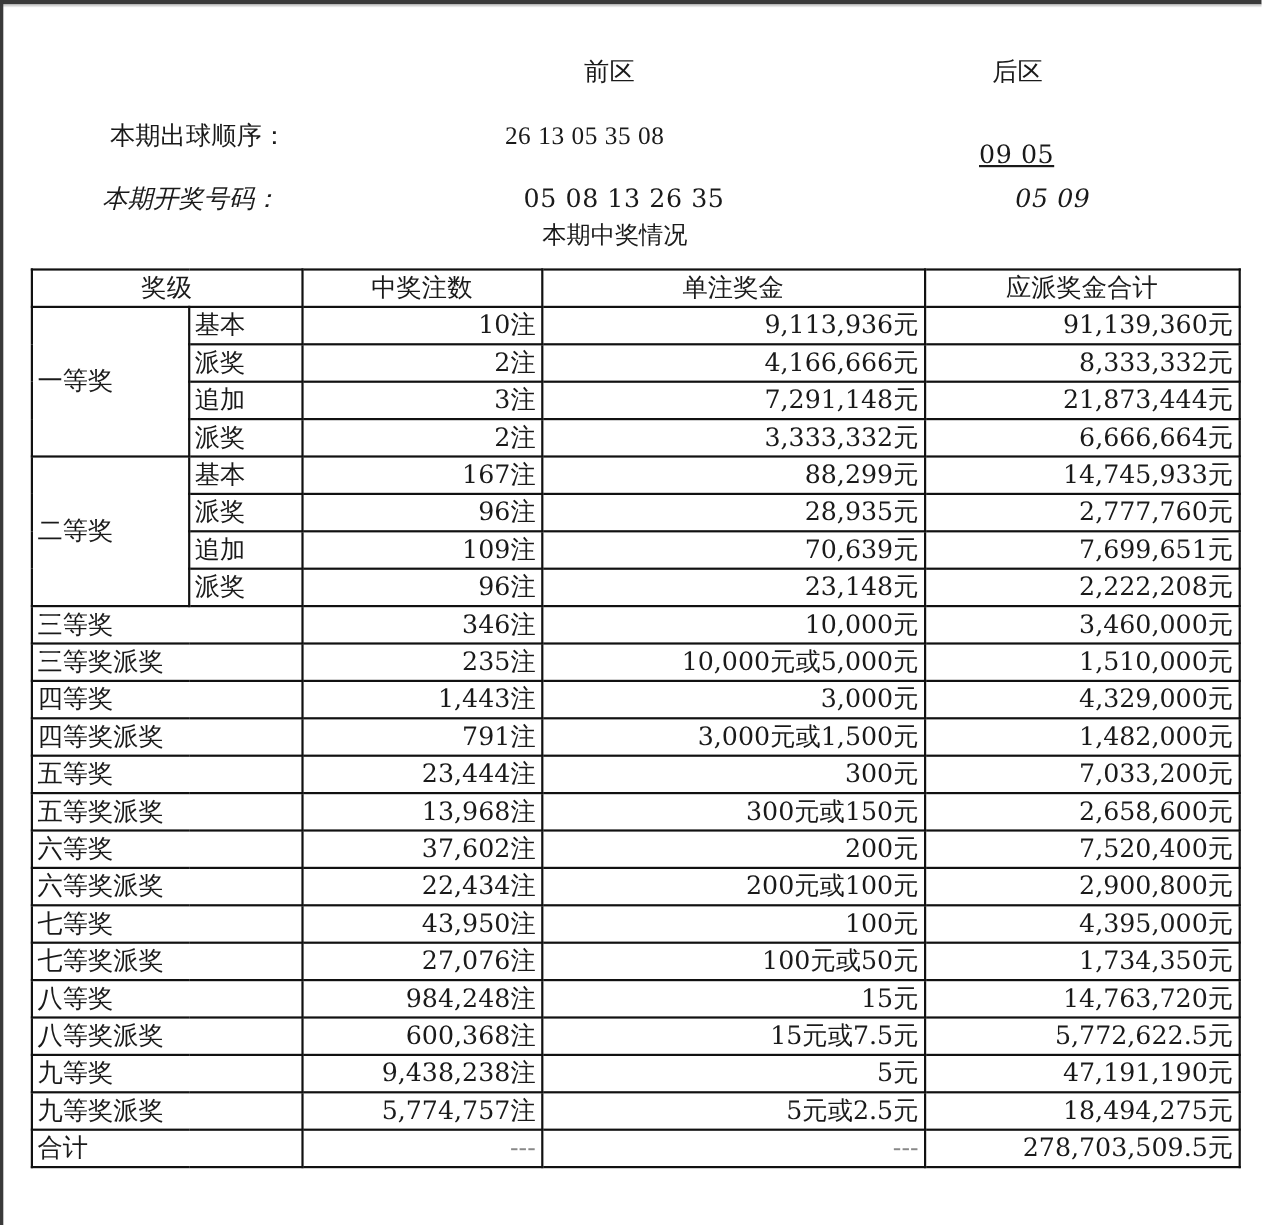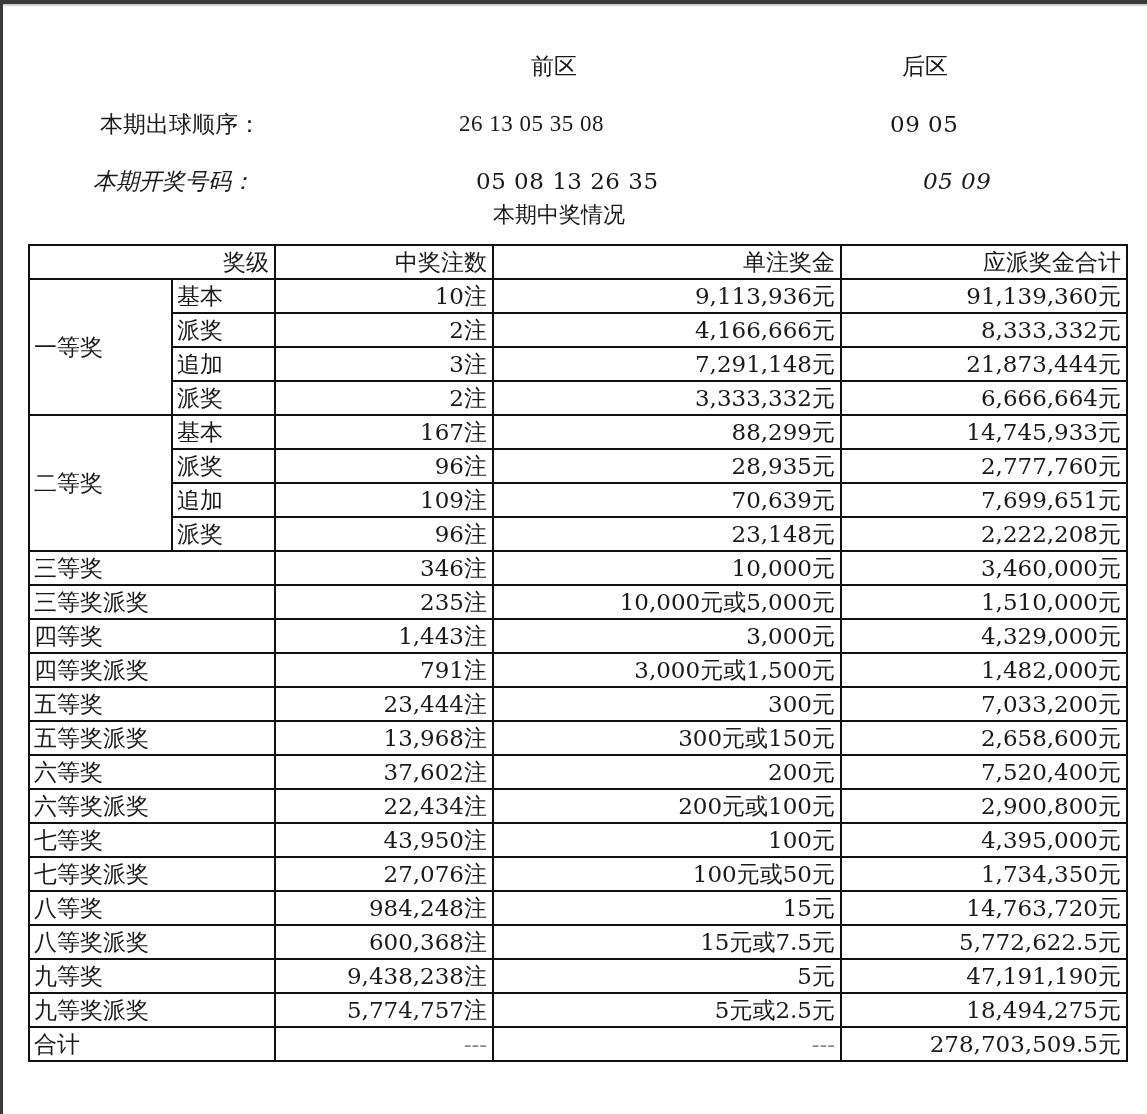--- a/index.html
+++ b/index.html
@@ -31,21 +31,21 @@
       position: absolute;
       font-size: 23px;
       line-height: 30px;
       white-space: nowrap;
       margin-top: 24px;
     }
     .lbl-front { left: 531px; top: 27px; }
     .lbl-back  { left: 902px; top: 27px; }
     .lbl-seq   { left: 100px; top: 85px; }
     .seq-front { left: 459px; top: 85px; letter-spacing: 0.5px; font-family: Liberation Serif, serif; }
-    .seq-back  { left: 890px; top: 85px; letter-spacing: 0.5px; }
+    .seq-back  { left: 890px; top: 102px; letter-spacing: 0.5px; text-decoration: underline; }
     .lbl-win   { left: 93px; top: 142px; font-style: italic; }
     .win-front { left: 476px; top: 142px; letter-spacing: 0.5px; }
     .win-back  { left: 923px; top: 142px; letter-spacing: 0.5px; font-style: italic; }
     .section-title {
       position: absolute; left: 493px; top: 199px;
       font-size: 22px; line-height: 32px; white-space: nowrap;
     }
     table.prize {
       position: absolute;
       left: 28px; top: 244px;
@@ -56,21 +56,21 @@
     }
     table.prize td, table.prize th {
       border: 2px solid #111111;
       height: 32px;
       padding: 0 5px 0 4px;
       line-height: 32px;
       white-space: nowrap;
       overflow: hidden;
       font-weight: normal;
     }
-    table.prize th { text-align: right; }
+    table.prize th { text-align: center; }
     .c { }
     .r { text-align: right; }
     .dash { color: #888888; text-align: right; }
   </style>
 </head>
 <body>
 
 <div class="frame-top"></div>
 <div class="frame-top-shadow"></div>
 <div class="frame-left"></div>

